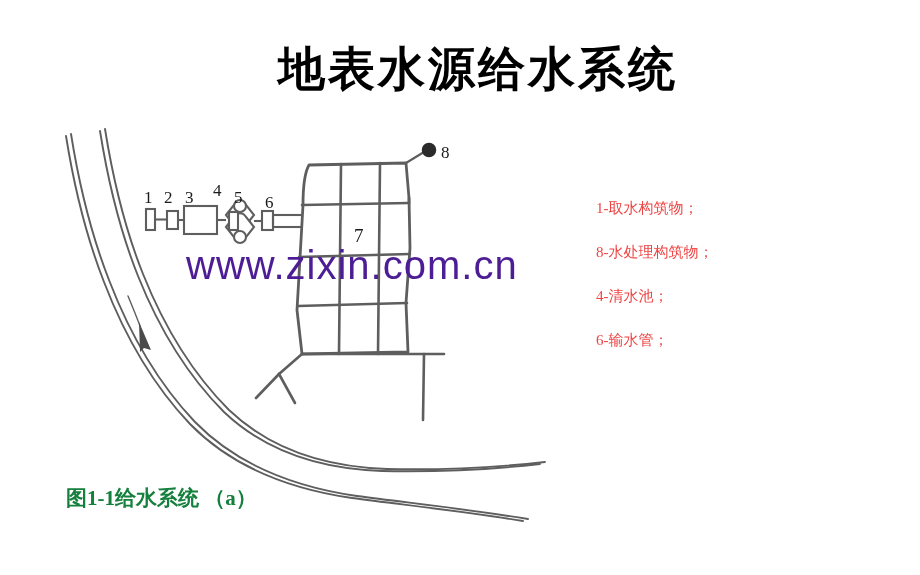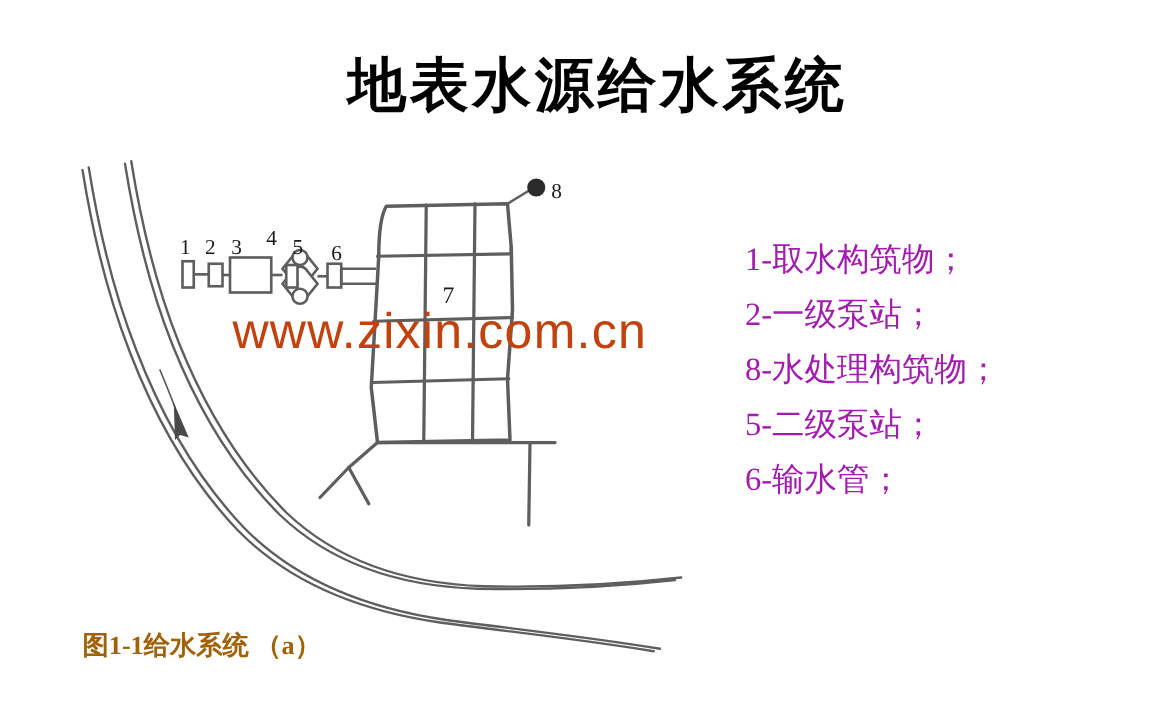--- a/index.html
+++ b/index.html
@@ -47,48 +47,48 @@
 
   
   #watermark {
     position: absolute;
     left: 186px;
     top: 243px;
     width: 560px;
     font-family: "Liberation Sans", "DejaVu Sans", sans-serif;
     font-size: 40px;
     letter-spacing: 1px;
-    color: #c2410c;
+    color: #4c1d95;
     white-space: nowrap;
     pointer-events: none;
   }
 
   
   #caption {
     position: absolute;
     left: 66px;
-    top: 502px;
+    top: 484px;
     font-family: "Liberation Serif", "DejaVu Serif", serif;
     font-weight: bold;
     font-size: 21px;
-    color: #a16207;
+    color: #15803d;
     white-space: nowrap;
   }
 
   
   #legend {
     position: absolute;
     left: 596px;
     top: 186px;
     width: 300px;
   }
   .legend-item {
     font-family: "Liberation Serif", "DejaVu Serif", serif;
-    font-size: 26px;
-    color: #a21caf;
+    font-size: 15px;
+    color: #ef4444;
     height: 44px;
     line-height: 44px;
     white-space: nowrap;
   }
 
   
   .riverline {
     fill: none;
     stroke: #5e5e5e;
     stroke-width: 1.9;
@@ -241,19 +241,18 @@
     <text class="numlabel" x="354" y="242" style="font-size:19px">7</text>
     <text class="numlabel" x="441" y="158">8</text>
   </svg>
 
   <div id="watermark">www.zixin.com.cn</div>
 
   <div id="caption">图1-1给水系统 （a）</div>
 
   <div id="legend">
     <div class="legend-item">1-取水构筑物；</div>
-    <div class="legend-item">2-一级泵站；</div>
     <div class="legend-item">8-水处理构筑物；</div>
-    <div class="legend-item">5-二级泵站；</div>
+    <div class="legend-item">4-清水池；</div>
     <div class="legend-item">6-输水管；</div>
   </div>
 
 </div>
 
 </body></html>

